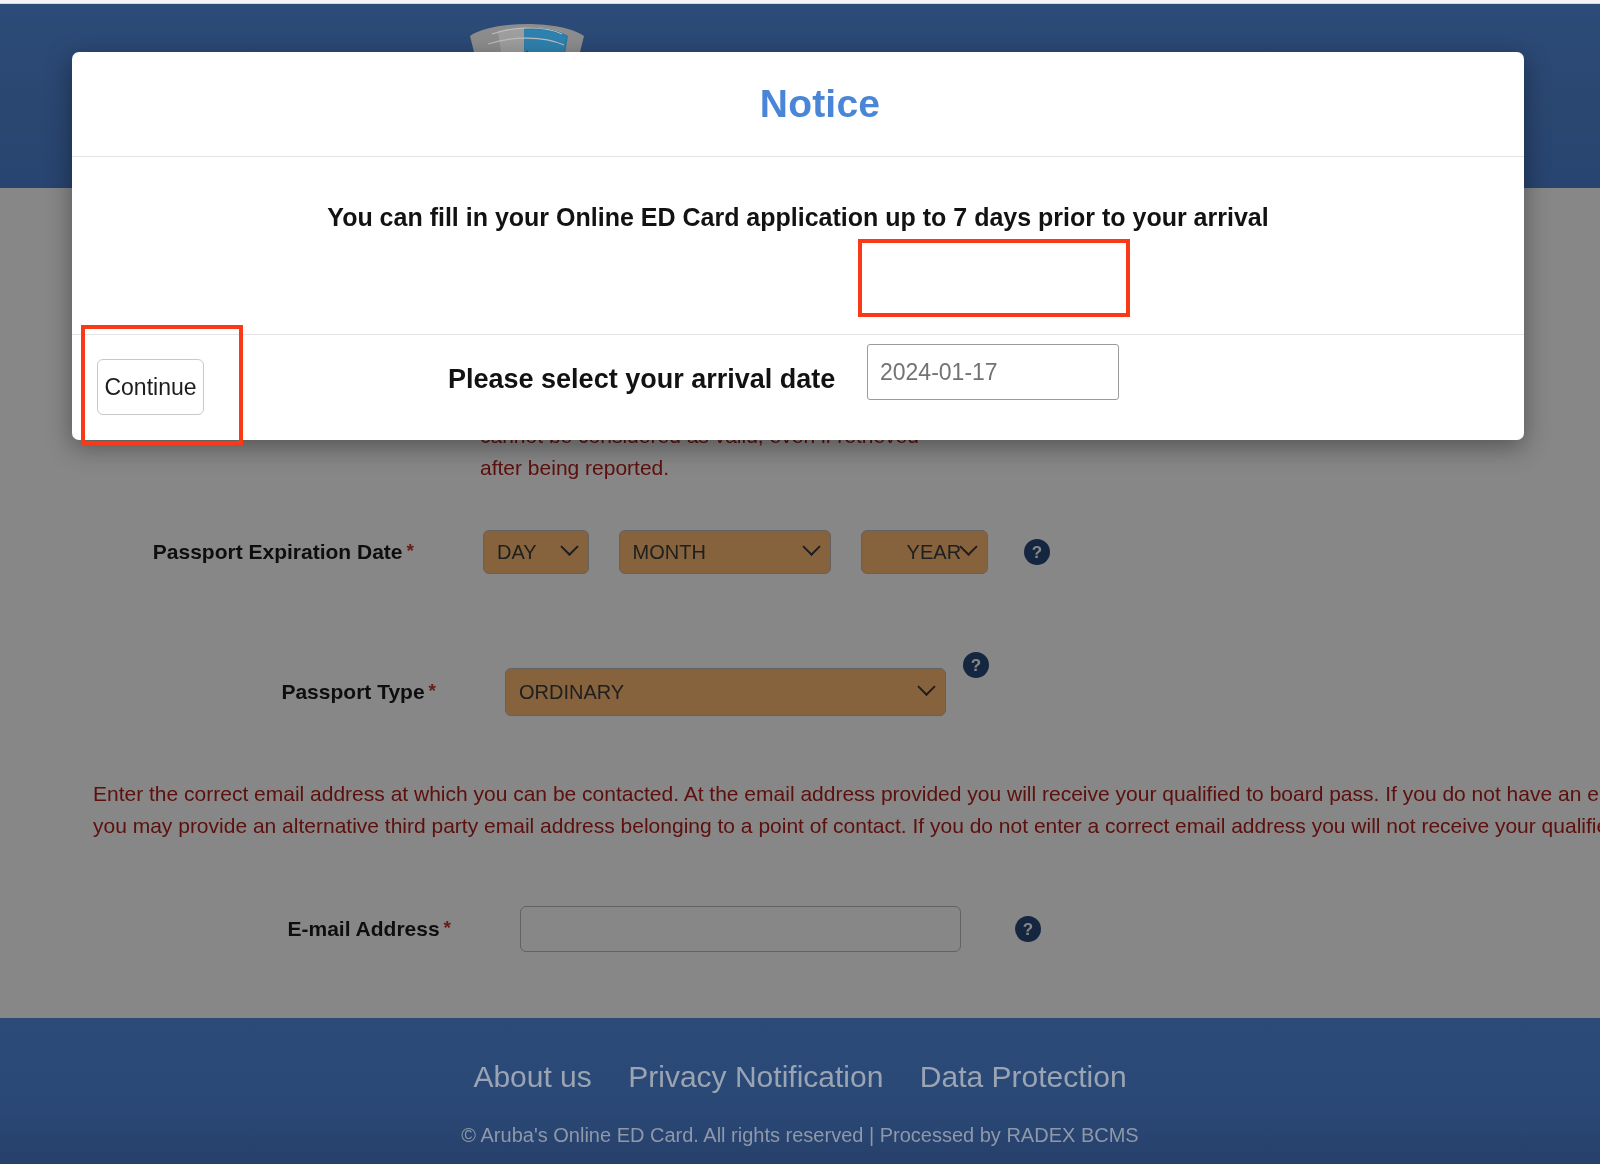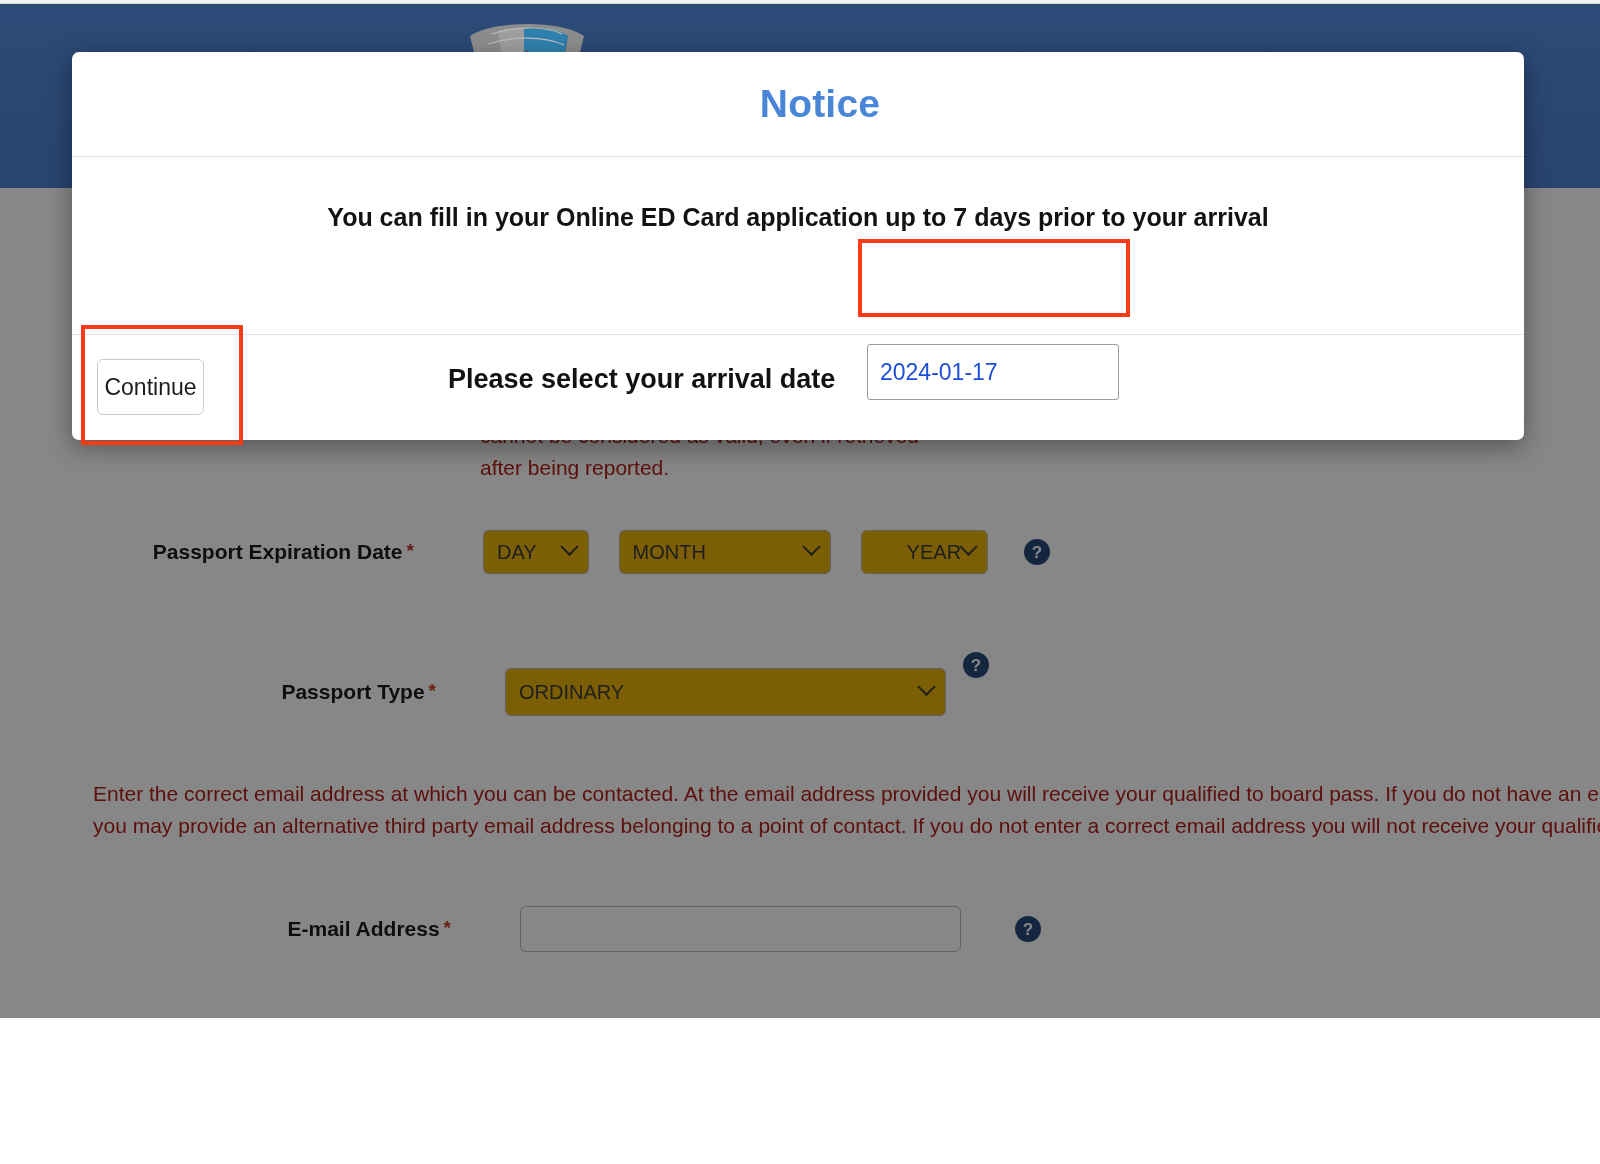--- a/index.html
+++ b/index.html
@@ -69,21 +69,21 @@
     vertical-align: top;
     line-height: 1;
     position: relative;
     top: 1px;
   }
 
   .sel {
     height: 44px;
     border: 1px solid #b9b9b9;
     border-radius: 6px;
-    background: #eab308;
+    background: #fdba74;
     display: flex;
     align-items: center;
     padding: 0 10px 0 13px;
     font-size: 20px;
     color: #3c3c3c;
     position: relative;
   }
   .sel .caret {
     position: absolute;
     right: 12px;
@@ -208,21 +208,21 @@
     position: absolute;
     left: 795px; top: 187px;
     width: 252px; height: 56px;
     border: 1px solid #9b9b9b;
     border-radius: 3px;
     background: #ffffff;
     display: flex;
     align-items: center;
     padding-left: 12px;
     font-size: 23px;
-    color: #1d4ed8;
+    color: #737373;
   }
   .modal-footer {
     height: 104px;
     position: relative;
   }
   .continue-btn {
     position: absolute;
     left: 25px; top: 24px;
     width: 107px; height: 56px;
     border: 1px solid #c9c9c9;
@@ -313,20 +313,28 @@
       <input class="txt-input" type="text" style="width: 441px; margin-left: 45px; font-size: 20px; padding: 0px 12px;" placeholder="">
       <div class="help-icon" style="margin-left:30px;">
         <span>?</span>
       </div>
     </div>
 
   </div>
 
   <div class="dim"></div>
 
+  <div class="footer">
+    <div class="footer-links">
+      <a href="#">About us</a>
+      <a href="#">Privacy Notification</a>
+      <a href="#">Data Protection</a>
+    </div>
+    <div class="footer-copy">©  Aruba's Online ED Card. All rights reserved | Processed by RADEX BCMS</div>
+  </div>
 
   <div class="modal">
 
     <div class="modal-header">
       <div class="modal-title">Notice</div>
     </div>
 
     <div class="modal-body">
       <div class="modal-line1">You can fill in your Online ED Card application up to 7 days prior to your arrival</div>
       <div class="modal-line2">Please select your arrival date</div>

